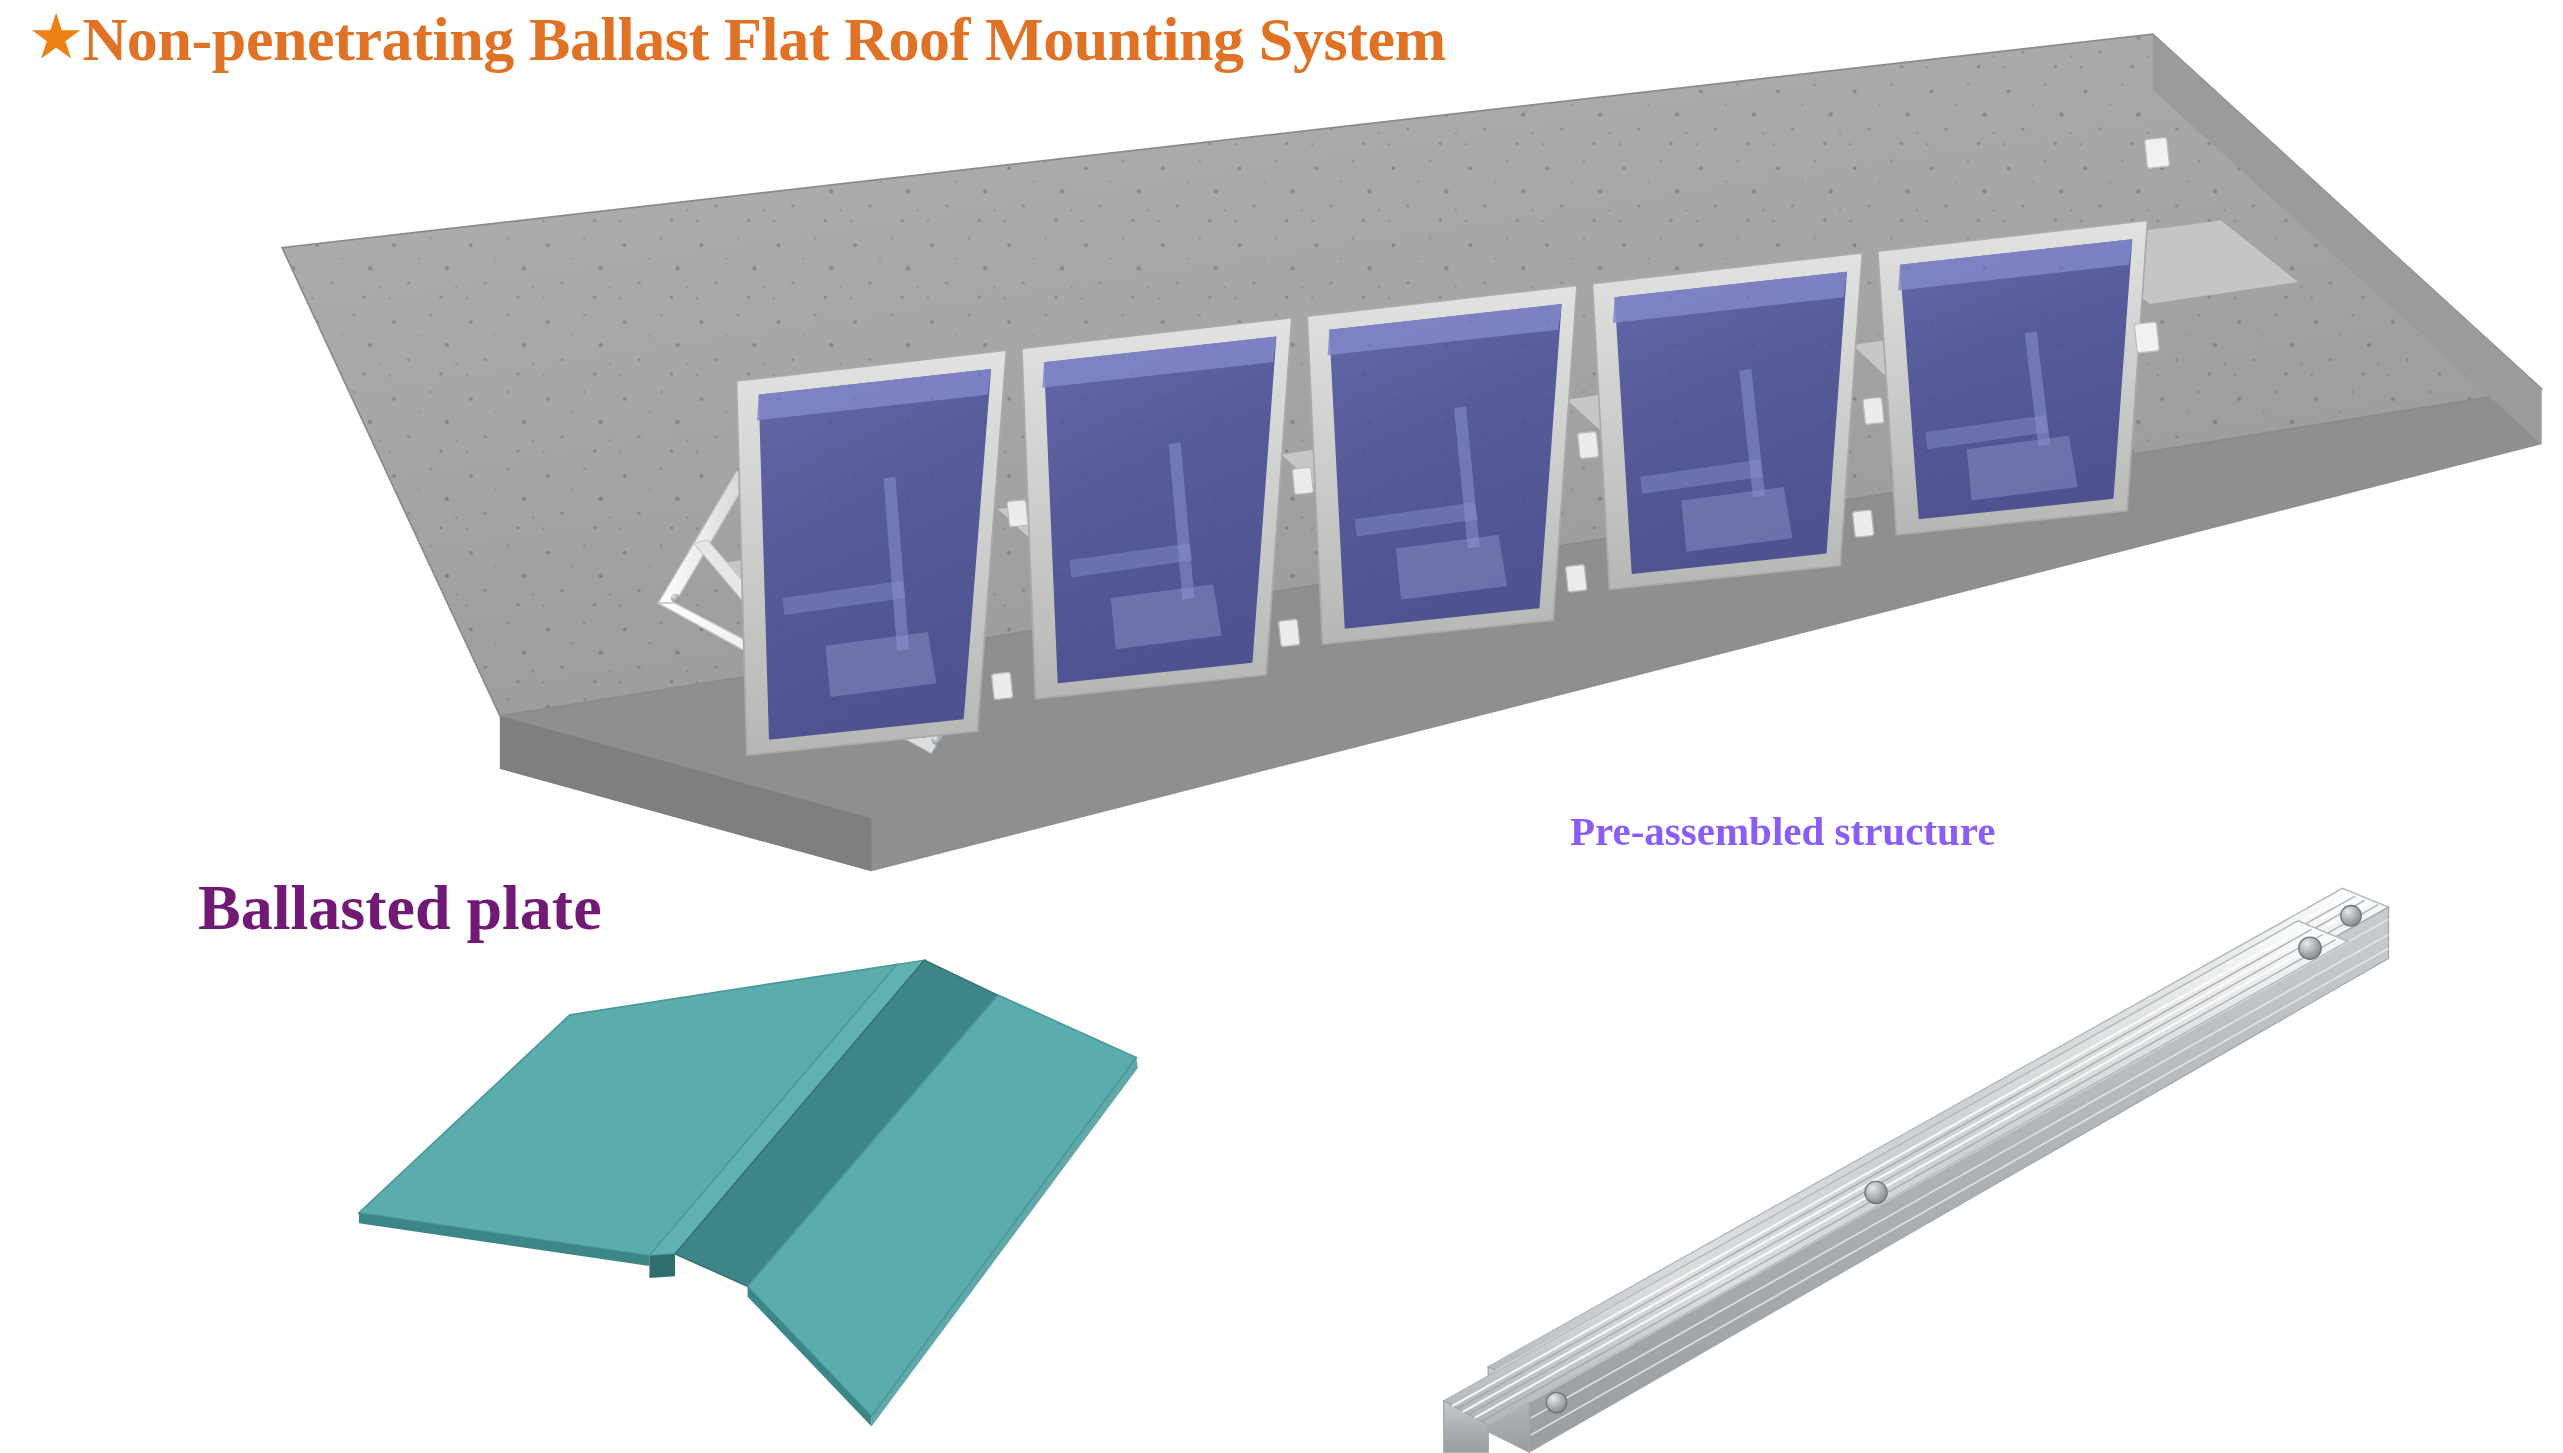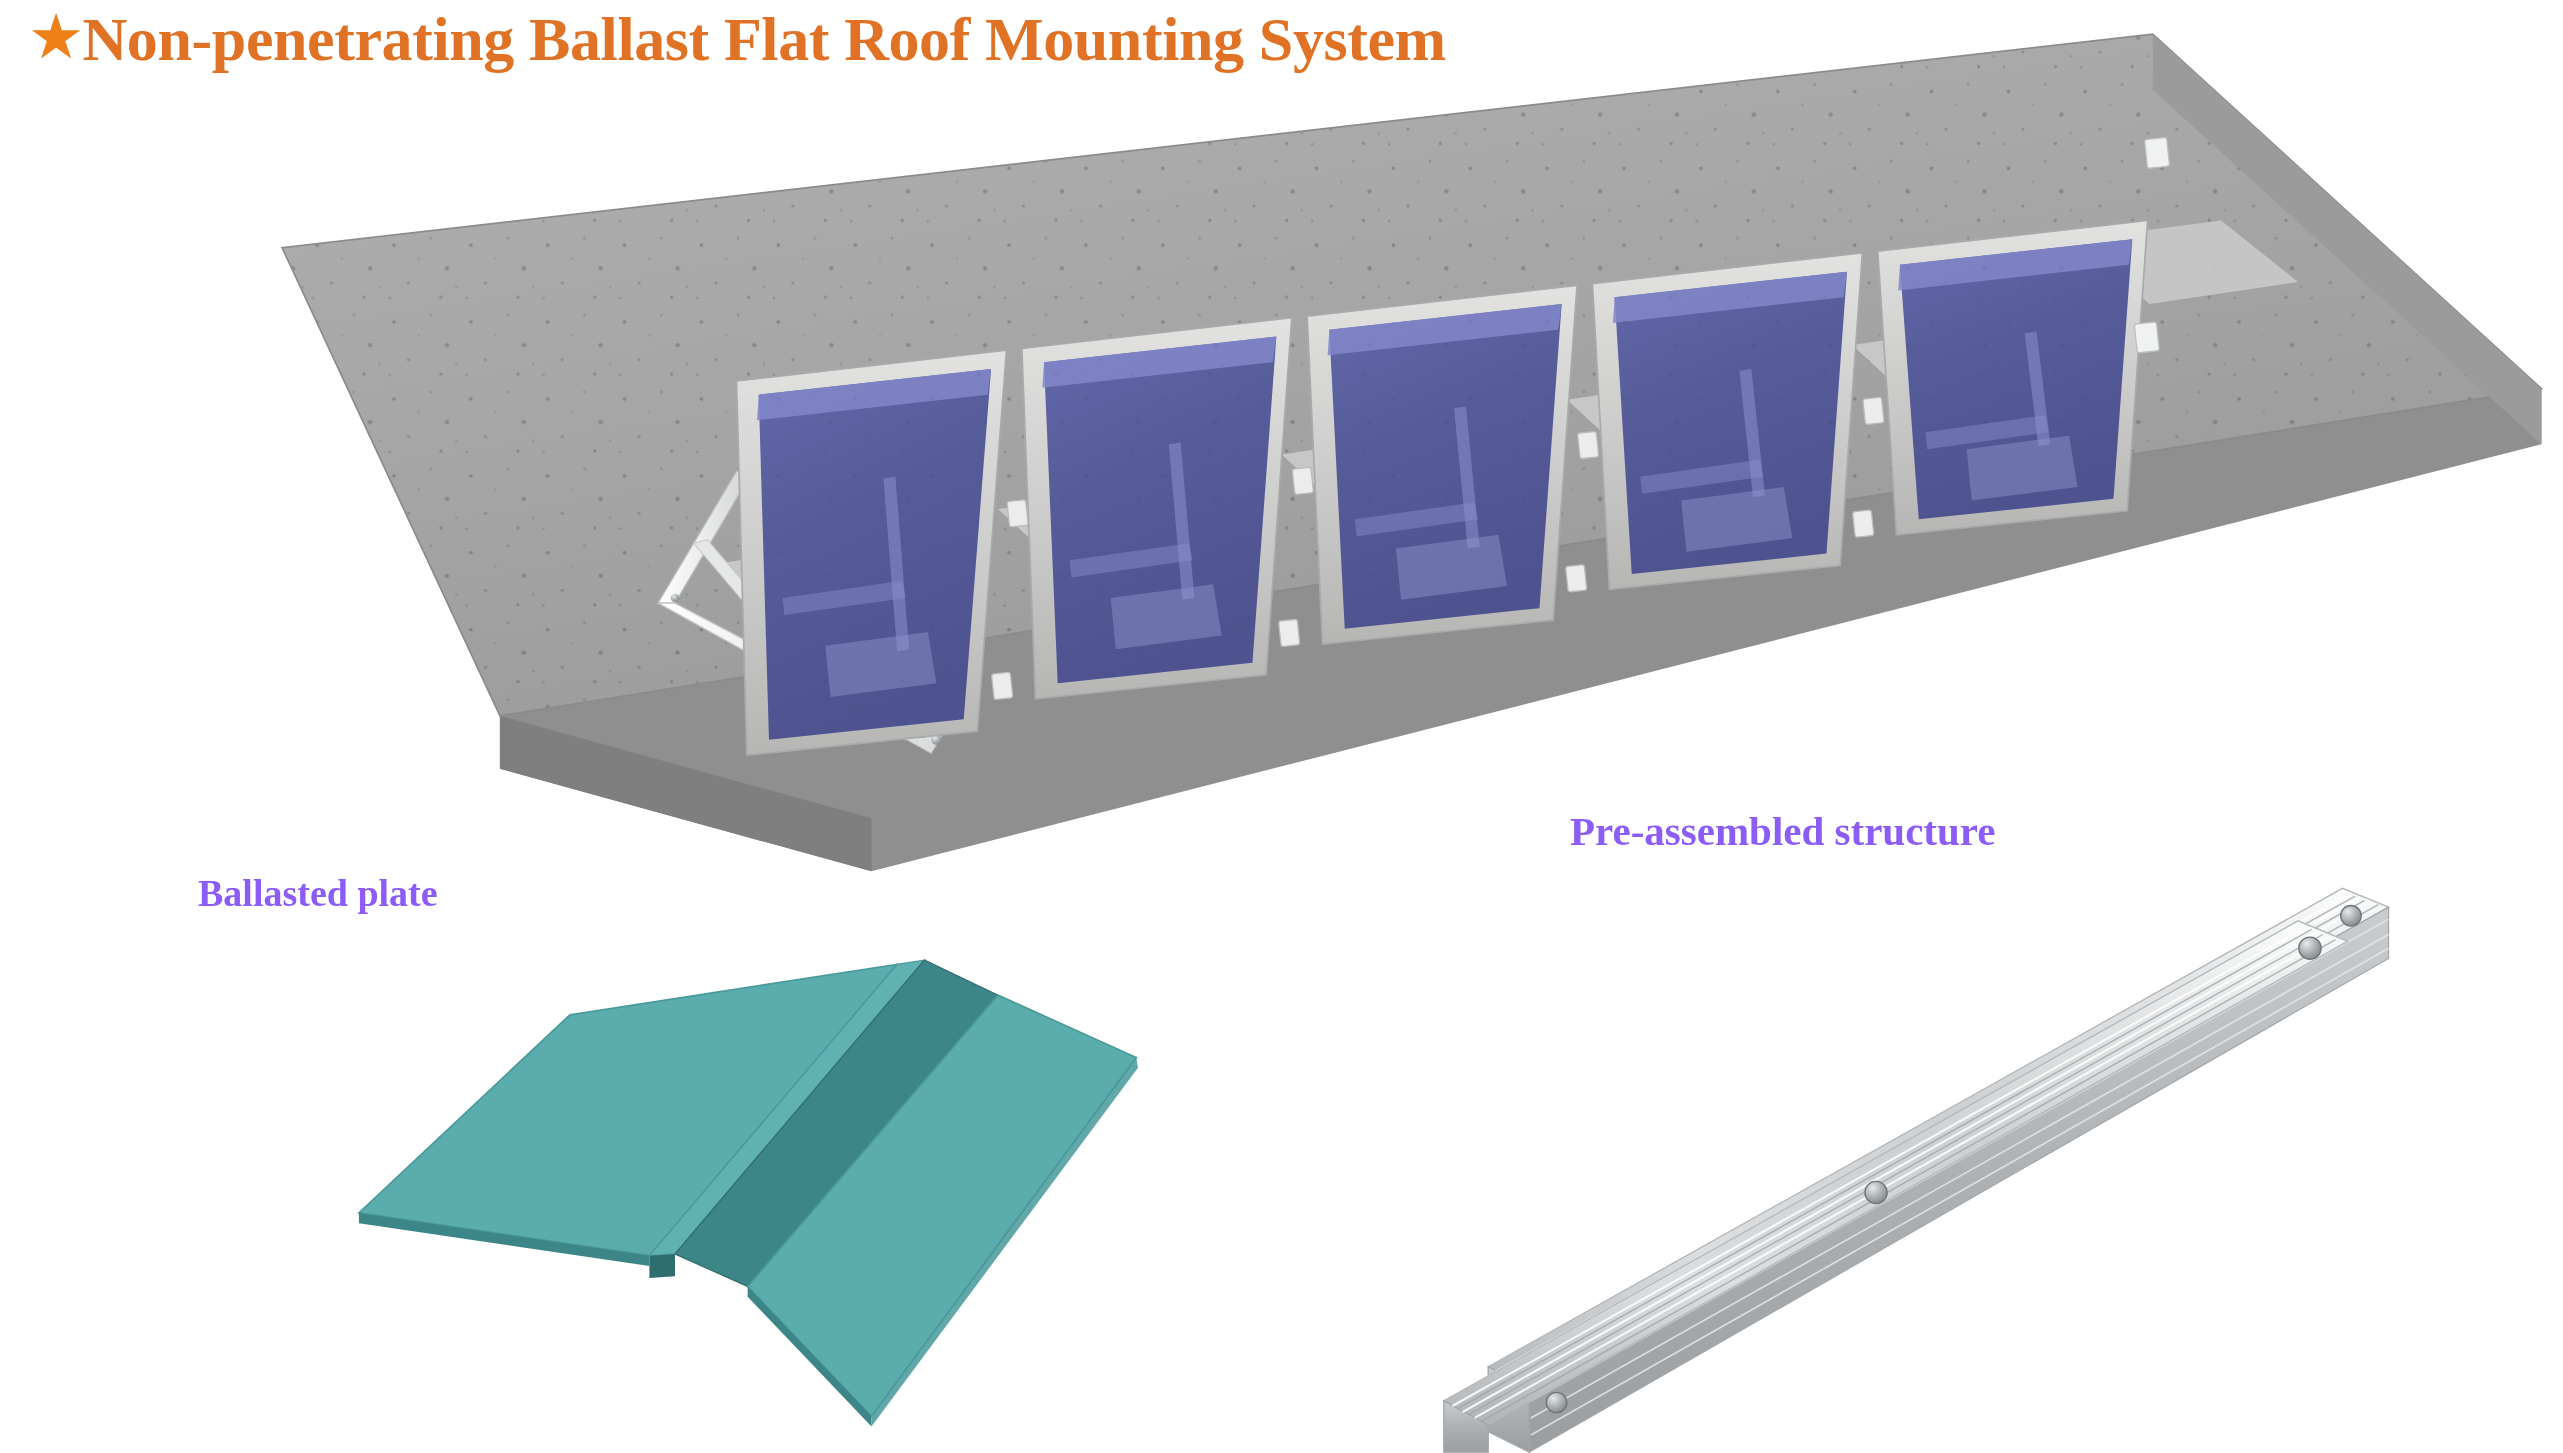--- a/index.html
+++ b/index.html
@@ -41,23 +41,23 @@
     color: #ee8018;
     margin-right: 1.7px;
     line-height: 1;
     transform: translateY(-1.7px);
   }
 
   .label-ballast {
     position: absolute;
     left: 198px;
     top: 871px;
-    font-size: 38px;
+    font-size: 64px;
     font-weight: bold;
-    color: #8b5cf6;
+    color: #701a75;
     white-space: nowrap;
   }
 
   .label-preassembled {
     position: absolute;
     left: 1570px;
     top: 807px;
     font-size: 41px;
     font-weight: bold;
     color: #8b5cf6;

